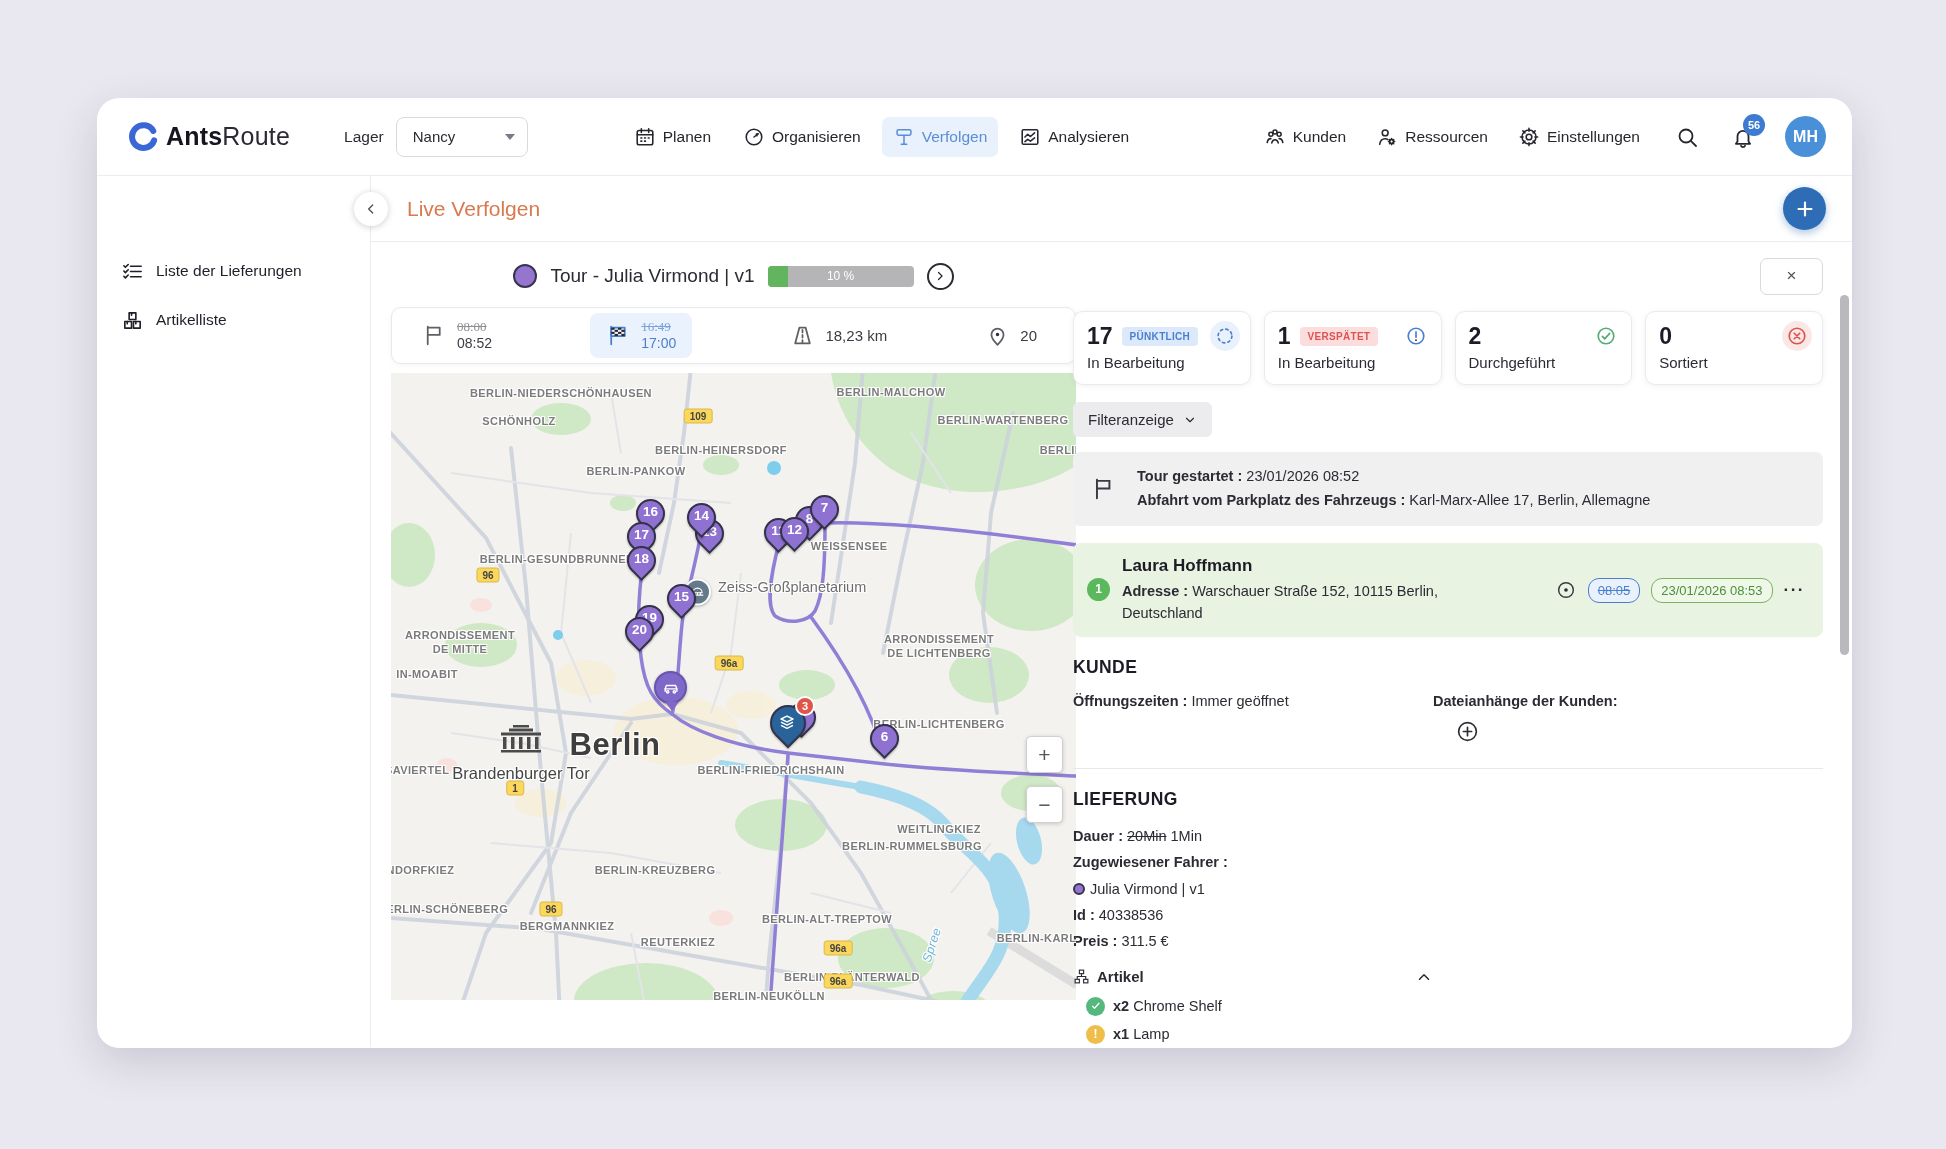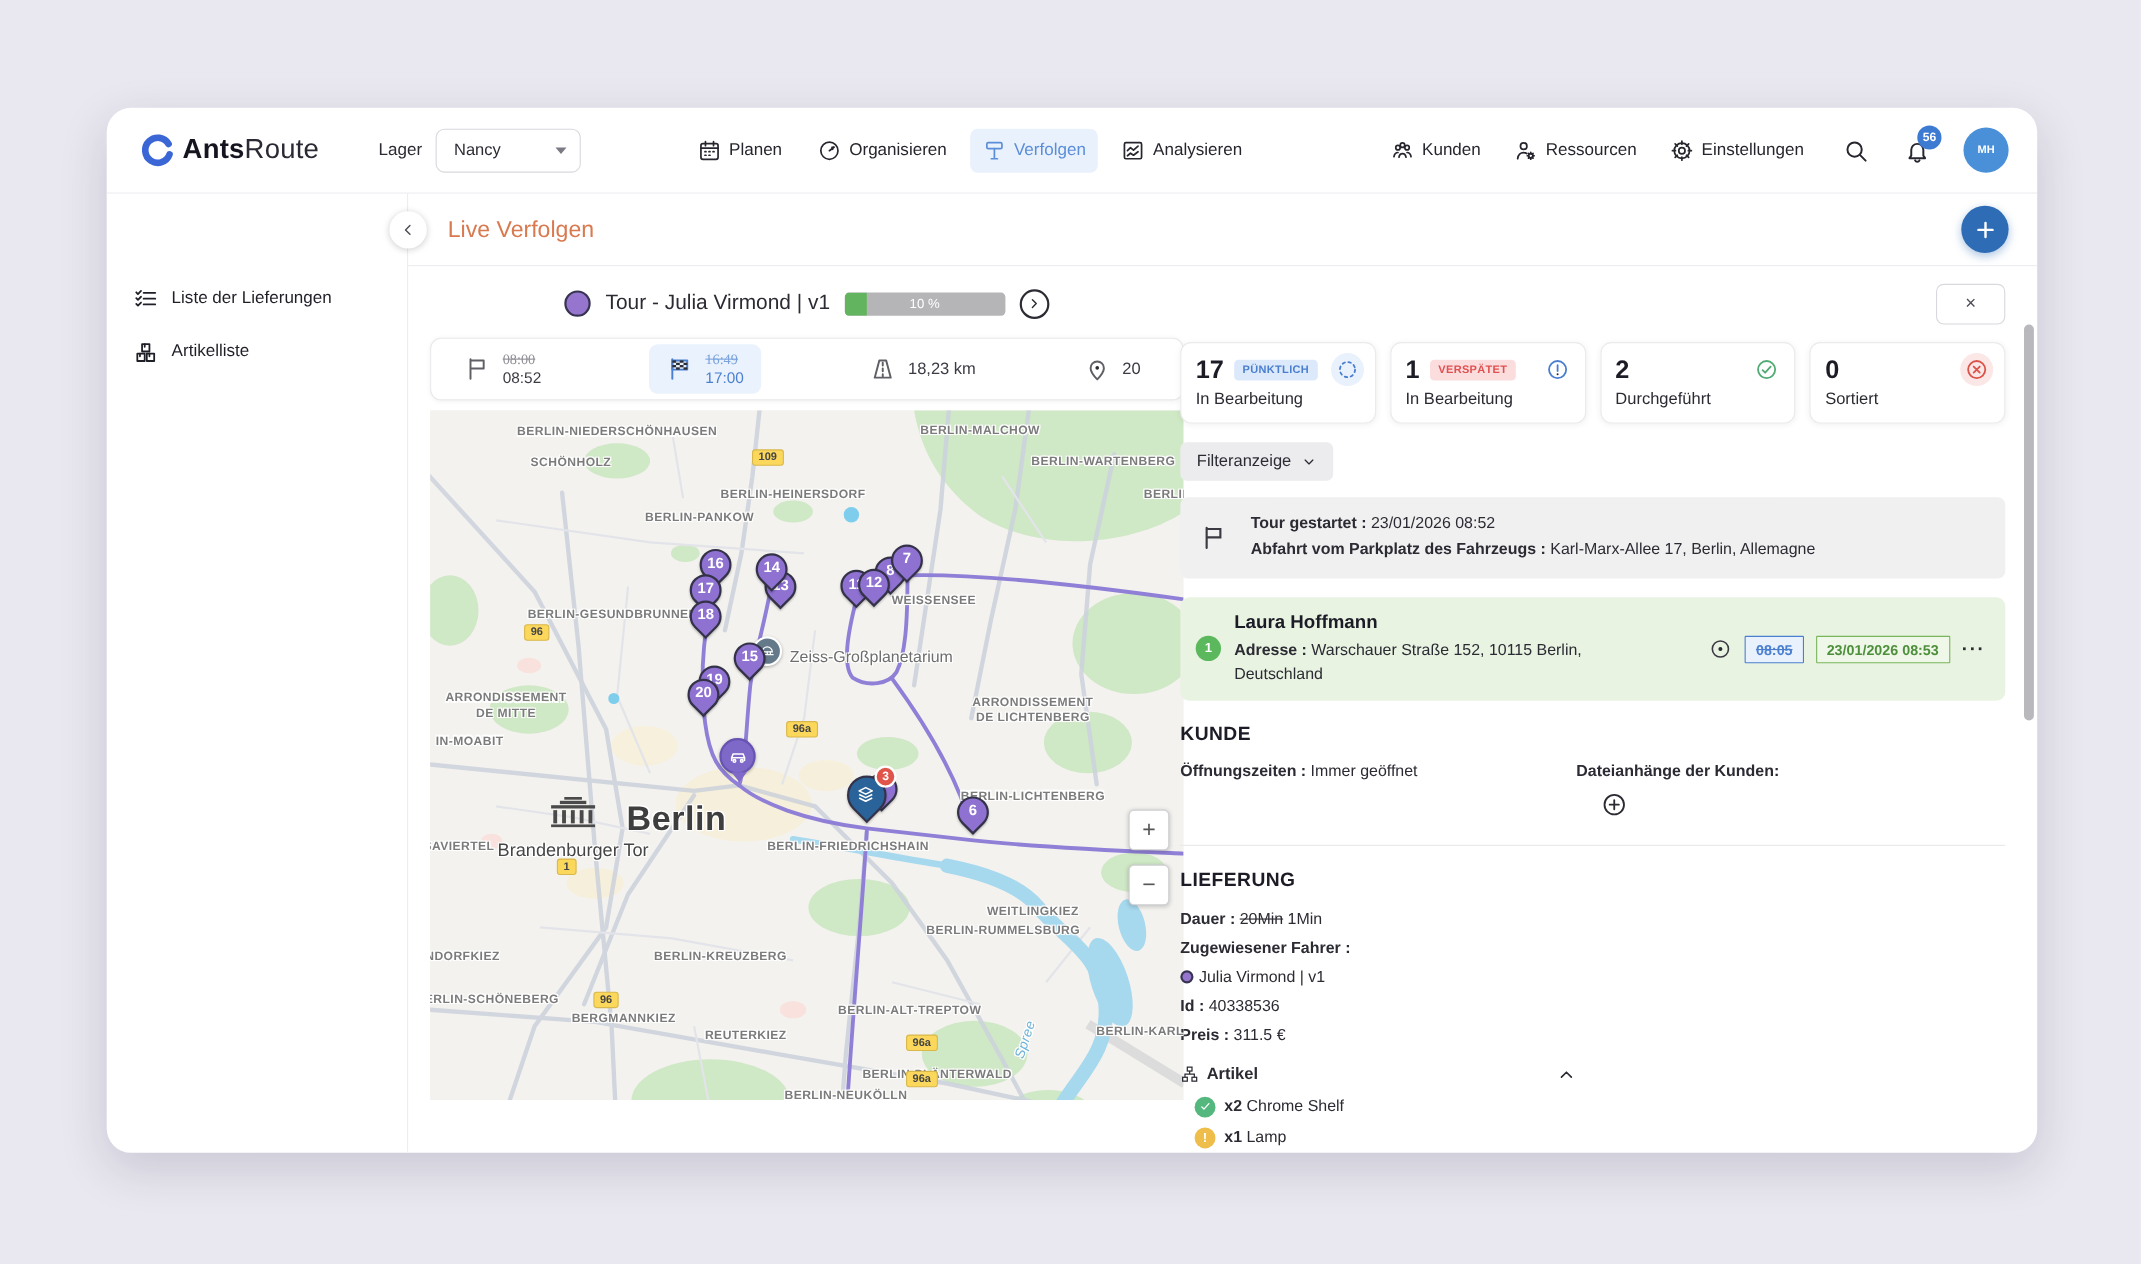--- a/index.html
+++ b/index.html
@@ -23,21 +23,21 @@
   .nav-menu { display:flex; align-items:center; gap:10px; margin-left:95px; }
   .nav-menu-right { display:flex; align-items:center; gap:8px; margin-left:auto; }
   .nav-item { display:flex; align-items:center; gap:7px; font-size:15.5px; padding:9px 11px; border-radius:7px; cursor:pointer; color:#26262e; white-space:nowrap; }
   .nav-item .nic { width:22px; height:22px; display:inline-flex; }
   .nav-item.active { background:#e9f1fc; color:#5b8ed8; }
   .nav-item svg { width:100%; height:100%; fill:none; stroke:currentColor; stroke-width:1.7; stroke-linecap:round; stroke-linejoin:round; }
   .icon-btn { width:40px; height:40px; display:flex; align-items:center; justify-content:center; cursor:pointer; position:relative; margin-left:8px; }
   .icon-btn svg { width:24px; height:24px; fill:none; stroke:#26262e; stroke-width:1.8; stroke-linecap:round; stroke-linejoin:round; }
   .badge-count { position:absolute; top:-3px; right:-2px; background:#3d7ad1; color:#fff; font-size:11px; font-weight:700;
     min-width:22px; height:22px; border-radius:11px; display:flex; align-items:center; justify-content:center; padding:0 4px; }
-  .avatar { width:41px; height:41px; border-radius:50%; background:#4a90d9; color:#fff; font-size:10px; font-weight:700;
+  .avatar { width:41px; height:41px; border-radius:50%; background:#4a90d9; color:#fff; font-size:16px; font-weight:700;
     display:flex; align-items:center; justify-content:center; margin-left:14px; cursor:pointer; }
 
   
   .app-body { display:flex; height:871px; }
   .sidebar { width:273px; padding:74px 10px 0 10px; flex:none; }
   .side-item { display:flex; align-items:center; gap:12px; height:42px; padding:0 14px; border-radius:9px; margin-bottom:7px;
     font-size:15.5px; color:#1f1f28; cursor:pointer; }
   .side-item svg { width:23px; height:23px; fill:none; stroke:currentColor; stroke-width:1.7; stroke-linecap:round; stroke-linejoin:round; flex:none; }
   .side-item.active { background:#e9f0fb; color:#4c7fd1; }
 
@@ -98,21 +98,21 @@
   .mk.big .mkicon { position:absolute; left:8px; top:7px; width:22px; height:22px; }
   .mk.big .mkicon svg { width:100%; height:100%; fill:none; stroke:#fff; stroke-width:1.6; stroke-linejoin:round; }
   .mk-badge { position:absolute; top:-8px; right:-5px; width:20px; height:20px; border-radius:50%; background:#e0544a;
     border:2px solid #fff; color:#fff; font-size:11px; font-weight:700; display:flex; align-items:center; justify-content:center; }
   .vehicle { position:absolute; transform:translate(-50%,-100%); width:36px; height:43px; z-index:4; }
   .vehicle .vcirc { width:33px; height:33px; border-radius:50%; background:#7e68c8; border:2px solid #6753b1;
     display:flex; align-items:center; justify-content:center; box-shadow:0 1px 3px rgba(0,0,0,.3); }
   .vehicle .vcirc svg { width:20px; height:20px; fill:none; stroke:#fff; stroke-width:1.7; stroke-linecap:round; stroke-linejoin:round; }
   .vehicle::after { content:""; position:absolute; left:50%; top:31px; transform:translateX(-50%); width:0; height:0;
     border:7px solid transparent; border-top:9px solid #7e68c8; }
-  .poi { position:absolute; transform:translate(0,-50%); display:flex; align-items:flex-end; gap:7px; z-index:2; }
+  .poi { position:absolute; transform:translate(0,-50%); display:flex; align-items:flex-start; gap:7px; z-index:2; }
   .poi .pcirc { width:27px; height:27px; border-radius:50%; background:#64798a; border:2px solid #fff;
     box-shadow:0 1px 3px rgba(0,0,0,.3); display:flex; align-items:center; justify-content:center; }
   .poi .pcirc svg { width:17px; height:17px; fill:none; stroke:#fff; stroke-width:1.6; stroke-linecap:round; }
   .poi .plabel { font-size:14.5px; color:#6d6d6d; text-shadow:-1px -1px 0 #fff,1px -1px 0 #fff,-1px 1px 0 #fff,1px 1px 0 #fff; }
   .gate { position:absolute; transform:translate(-50%,-50%); z-index:2; }
   .zoom-ctl { position:absolute; left:635px; width:37px; height:37px; background:#fff; border:1px solid #d0d0d4; border-radius:5px;
     display:flex; align-items:center; justify-content:center; font-size:21px; color:#565656; box-shadow:0 1px 4px rgba(0,0,0,.18); cursor:pointer; z-index:5; }
 
   
   .detail-panel { position:absolute; left:702px; top:12px; width:750px; }
@@ -148,21 +148,21 @@
 
   .stop-card { margin-top:17px; background:#e9f3e2; border-radius:8px; padding:13px 18px 13px 14px; display:flex; gap:12px; align-items:center; }
   .stop-num { width:23px; height:23px; border-radius:50%; background:#5cb85c; color:#fff; font-size:12px; font-weight:700;
     display:flex; align-items:center; justify-content:center; flex:none; align-self:flex-start; margin-top:22px; }
   .stop-main { flex:1; }
   .stop-name { font-size:17px; font-weight:700; color:#1c1c26; }
   .stop-addr { font-size:14.5px; margin-top:5px; line-height:1.5; max-width:330px; }
   .stop-addr b { font-weight:700; }
   .stop-side { display:flex; align-items:center; gap:11px; }
   .stop-side .ticon svg { width:22px; height:22px; fill:none; stroke:#3a3a42; stroke-width:1.6; display:block; }
-  .chip { font-size:13px; font-weight:700; padding:4px 9px; border-radius:1px; white-space:nowrap; }
+  .chip { font-size:13px; font-weight:400; padding:4px 9px; border-radius:11px; white-space:nowrap; }
   .chip.blue { border:1.5px solid #4a7fd0; background:#e9f1fc; color:#4a7fd0; text-decoration:line-through; }
   .chip.green { border:1.5px solid #7ab55c; background:#eef7e8; color:#4e8f3c; }
   .more-dots { font-size:17px; font-weight:700; color:#2b2b33; letter-spacing:1.5px; cursor:pointer; }
 
   .section-h { margin-top:20px; font-size:17.5px; font-weight:800; color:#1c1c26; letter-spacing:.4px; }
   .kunde-cols { display:flex; margin-top:15px; }
   .kcol-left { width:48%; font-size:14.5px; }
   .kcol-right { flex:1; font-size:14.5px; }
   .kunde-cols b { font-weight:700; }
   .plus-wrap { margin-top:10px; margin-left:22px; width:25px; height:25px; cursor:pointer; }

